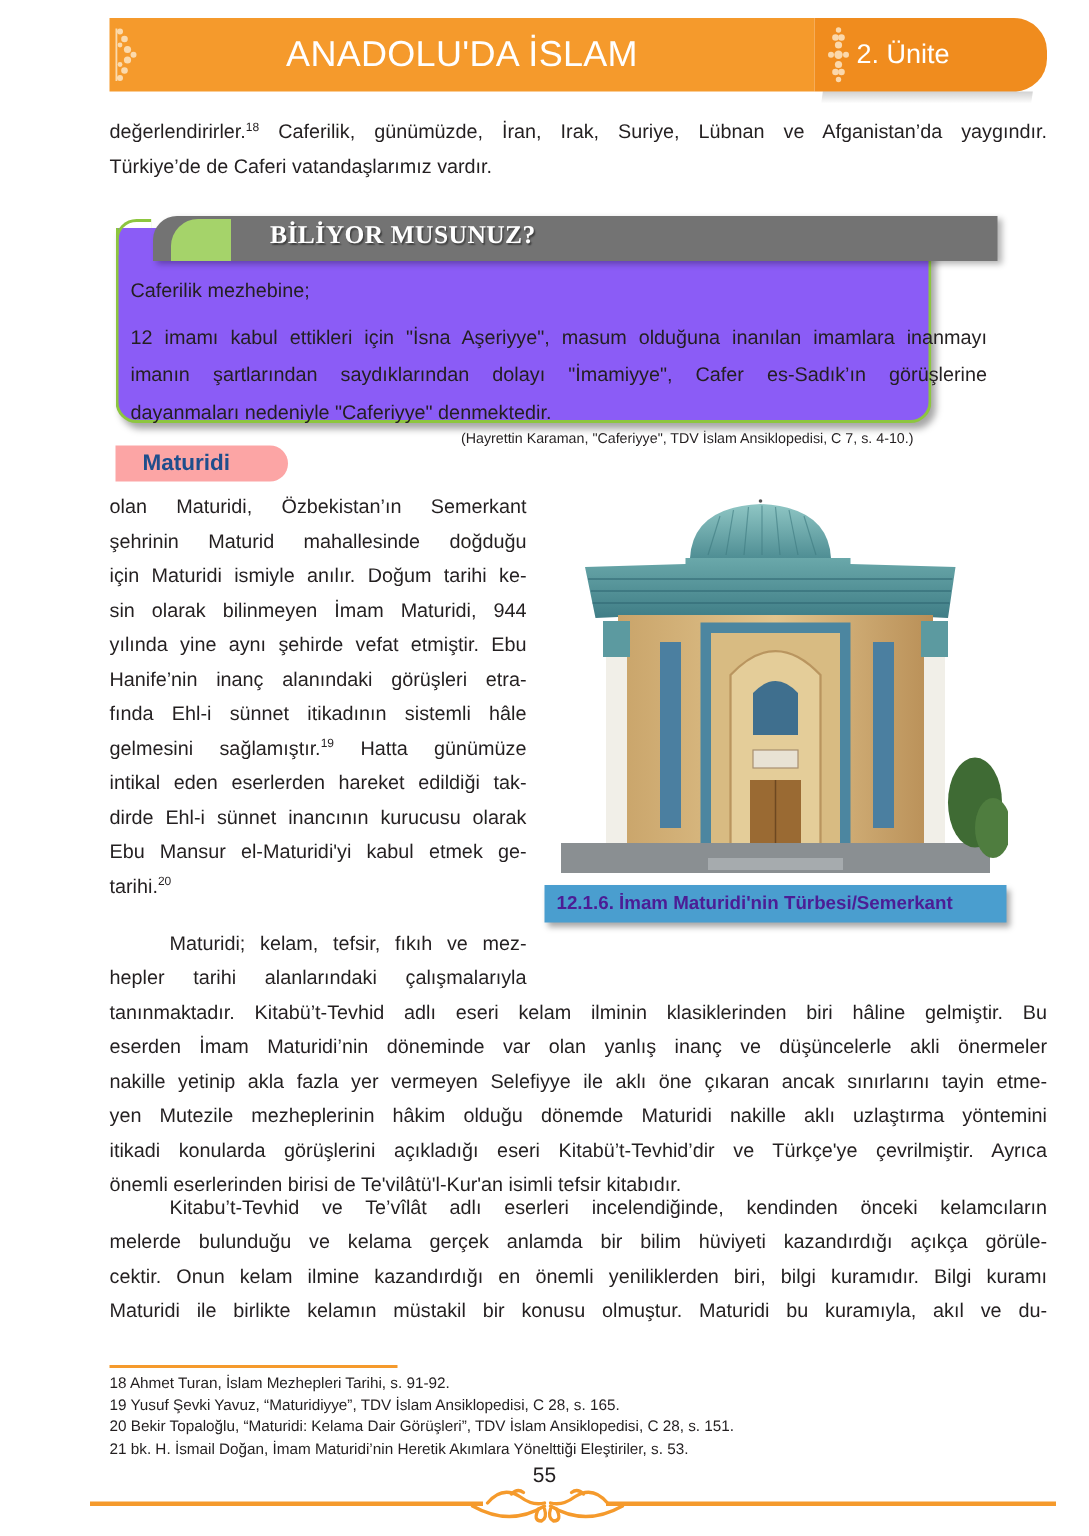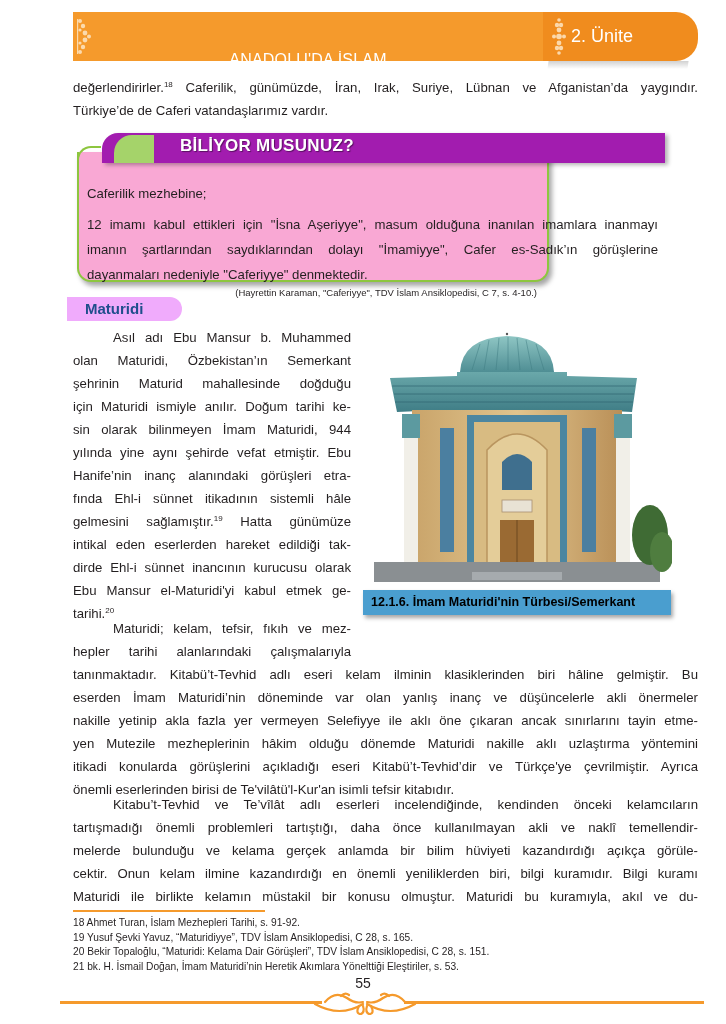--- a/index.html
+++ b/index.html
@@ -25,21 +25,21 @@
     transform: skewX(-8deg);
   }
   .ornament {
     position: absolute; top: 4px; width: 18px; height: 41px;
   }
   .ornament.left { left: 3px; }
   .ornament.right { left: 477px; }
   .header-title {
     position: absolute; left: 0; top: 0; width: 470px; height: 49px;
     line-height: 49px; text-align: center;
-    color: #ffffff; font-size: 16px; letter-spacing: 0.2px; margin-top: 23px;
+    color: #ffffff; font-size: 24px; letter-spacing: 0.2px;
   }
   .header-unit {
     position: absolute; left: 498px; top: 0; height: 49px; line-height: 49px;
     color: #ffffff; font-size: 18px;
   }
 
   
   .p {
     position: absolute; font-size: 13.2px; line-height: 23px; color: #231f20;
     text-align: justify;
@@ -47,36 +47,37 @@
   .p .line { display: block; white-space: nowrap; text-align-last: justify; }
   .p .line.last { text-align-last: left; }
   .p .indent { padding-left: 40px; }
   sup { font-size: 8px; vertical-align: 5px; line-height: 0; }
 
   
   .callout {
     position: absolute; left: 77px; top: 128px; width: 588px; height: 158px;
   }
   .callout-body {
-    position: absolute; left: 0; top: 24px; width: 472px; height: 130px;
+    position: absolute; left: 0; top: 24px; width: 544px; height: 130px;
     border: 2px solid #8dc63f; border-top: none;
     border-radius: 0 0 14px 14px;
-    background: #f9a8d4;
+    background: #8b5cf6;
     box-shadow: 3px 4px 5px rgba(0,0,0,0.35);
   }
   .callout-body::before {
     content: ""; position: absolute; left: -2px; top: -6px; width: 22px; height: 22px;
     border-left: 2px solid #8dc63f; border-top: 2px solid #8dc63f;
     border-radius: 14px 0 0 0;
   }
   .callout-tab {
-    position: absolute; left: 25px; top: 5px; width: 563px; height: 30px;
-    background: #a21caf;
+    position: absolute; left: 25px; top: 16px; width: 563px; height: 30px;
+    background: #737373;
     border-radius: 16px 0 0 0;
     box-shadow: 3px 2px 4px rgba(0,0,0,0.3);
+    font-family: Liberation Serif, serif;
   }
   .callout-tab-bump {
     position: absolute; left: 12px; top: 2px; width: 40px; height: 28px;
     background: #a5d36a; border-radius: 18px 0 0 0;
   }
   .callout-title {
     position: absolute; left: 78px; top: 3px; font-size: 17px; font-weight: bold;
     color: #ffffff; letter-spacing: 0.3px;
     text-shadow: 1px 1px 1px rgba(0,0,0,0.45);
   }
@@ -88,37 +89,37 @@
     line-height: 25px; color: #231f20;
   }
   .callout-text .line { display: block; white-space: nowrap; text-align: justify; text-align-last: justify; }
   .callout-text .line.last { text-align-last: left; }
   .callout-source {
     position: absolute; right: 10px; top: 135px; font-size: 9.5px; color: #231f20;
   }
 
   
   .section-pill {
-    position: absolute; left: 67px; top: 297px; width: 115px; height: 24px;
-    background: #f0abfc; border-radius: 0 12px 12px 0;
+    position: absolute; left: 77px; top: 297px; width: 115px; height: 24px;
+    background: #fca5a5; border-radius: 0 12px 12px 0;
   }
   .section-title {
     position: absolute; left: 18px; top: 0; line-height: 24px; font-size: 15px;
     font-weight: bold; color: #1f4e8c;
   }
 
   
   .figure {
     position: absolute; left: 362px; top: 330px; width: 310px; height: 258px;
   }
   .caption {
     position: absolute; left: 363px; top: 590px; width: 308px; height: 25px;
     background: #4a9ecf;
     box-shadow: 2px 3px 4px rgba(0,0,0,0.35);
-    color: #000000; font-size: 12.5px; font-weight: bold; line-height: 25px;
+    color: #4c1d95; font-size: 12.5px; font-weight: bold; line-height: 25px;
     padding-left: 8px; white-space: nowrap;
   }
 
   
   .fn-rule {
     position: absolute; left: 73px; top: 910px; width: 192px; height: 2px; background: #f59a2c;
   }
   .footnotes {
     position: absolute; left: 73px; top: 916px; font-size: 10.2px; line-height: 14.5px; color: #231f20;
   }
@@ -198,21 +199,20 @@
     <div class="callout-tab-bump"></div>
     <div class="callout-title">BİLİYOR MUSUNUZ?</div>
   </div>
 </div>
 
 <div class="section-pill">
   <div class="section-title">Maturidi</div>
 </div>
 
 <div class="p" style="left:73px; top:326px; width:278px;">
-  <span class="line indent">Asıl adı Ebu Mansur b. Muhammed</span>
   <span class="line">olan Maturidi, Özbekistan’ın Semerkant</span>
   <span class="line">şehrinin Maturid mahallesinde doğduğu</span>
   <span class="line">için Maturidi ismiyle anılır. Doğum tarihi ke-</span>
   <span class="line">sin olarak bilinmeyen İmam Maturidi, 944</span>
   <span class="line">yılında yine aynı şehirde vefat etmiştir. Ebu</span>
   <span class="line">Hanife’nin inanç alanındaki görüşleri etra-</span>
   <span class="line">fında Ehl-i sünnet itikadının sistemli hâle</span>
   <span class="line"><span>gelmesini sağlamıştır.</span><sup>19</sup><span> Hatta günümüze</span></span>
   <span class="line">intikal eden eserlerden hareket edildiği tak-</span>
   <span class="line">dirde Ehl-i sünnet inancının kurucusu olarak</span>
@@ -292,21 +292,20 @@
   <span class="line">tanınmaktadır. Kitabü’t-Tevhid adlı eseri kelam ilminin klasiklerinden biri hâline gelmiştir. Bu</span>
   <span class="line">eserden İmam Maturidi’nin döneminde var olan yanlış inanç ve düşüncelerle akli önermeler</span>
   <span class="line">nakille yetinip akla fazla yer vermeyen Selefiyye ile aklı öne çıkaran ancak sınırlarını tayin etme-</span>
   <span class="line">yen Mutezile mezheplerinin hâkim olduğu dönemde Maturidi nakille aklı uzlaştırma yöntemini</span>
   <span class="line">itikadi konularda görüşlerini açıkladığı eseri Kitabü’t-Tevhid’dir ve Türkçe'ye çevrilmiştir. Ayrıca</span>
   <span class="line last">önemli eserlerinden birisi de Te'vilâtü'l-Kur'an isimli tefsir kitabıdır.</span>
 </div>
 
 <div class="p" style="left:73px; top:793px; width:625px;">
   <span class="line indent">Kitabu’t-Tevhid ve Te’vîlât adlı eserleri incelendiğinde, kendinden önceki kelamcıların</span>
-  <span class="line">tartışmadığı önemli problemleri tartıştığı, daha önce kullanılmayan akli ve naklî temellendir-</span>
   <span class="line">melerde bulunduğu ve kelama gerçek anlamda bir bilim hüviyeti kazandırdığı açıkça görüle-</span>
   <span class="line">cektir. Onun kelam ilmine kazandırdığı en önemli yeniliklerden biri, bilgi kuramıdır. Bilgi kuramı</span>
   <span class="line">Maturidi ile birlikte kelamın müstakil bir konusu olmuştur.  Maturidi bu kuramıyla, akıl ve  du-</span>
 </div>
 
 <div class="fn-rule"></div>
 <div class="footnotes">
   <span class="fn">18 Ahmet Turan, İslam Mezhepleri Tarihi, s. 91-92.</span>
   <span class="fn">19 Yusuf Şevki Yavuz, “Maturidiyye”, TDV İslam Ansiklopedisi, C 28, s. 165.</span>
   <span class="fn">20 Bekir Topaloğlu, “Maturidi: Kelama Dair Görüşleri”, TDV İslam Ansiklopedisi, C 28, s. 151.</span>

